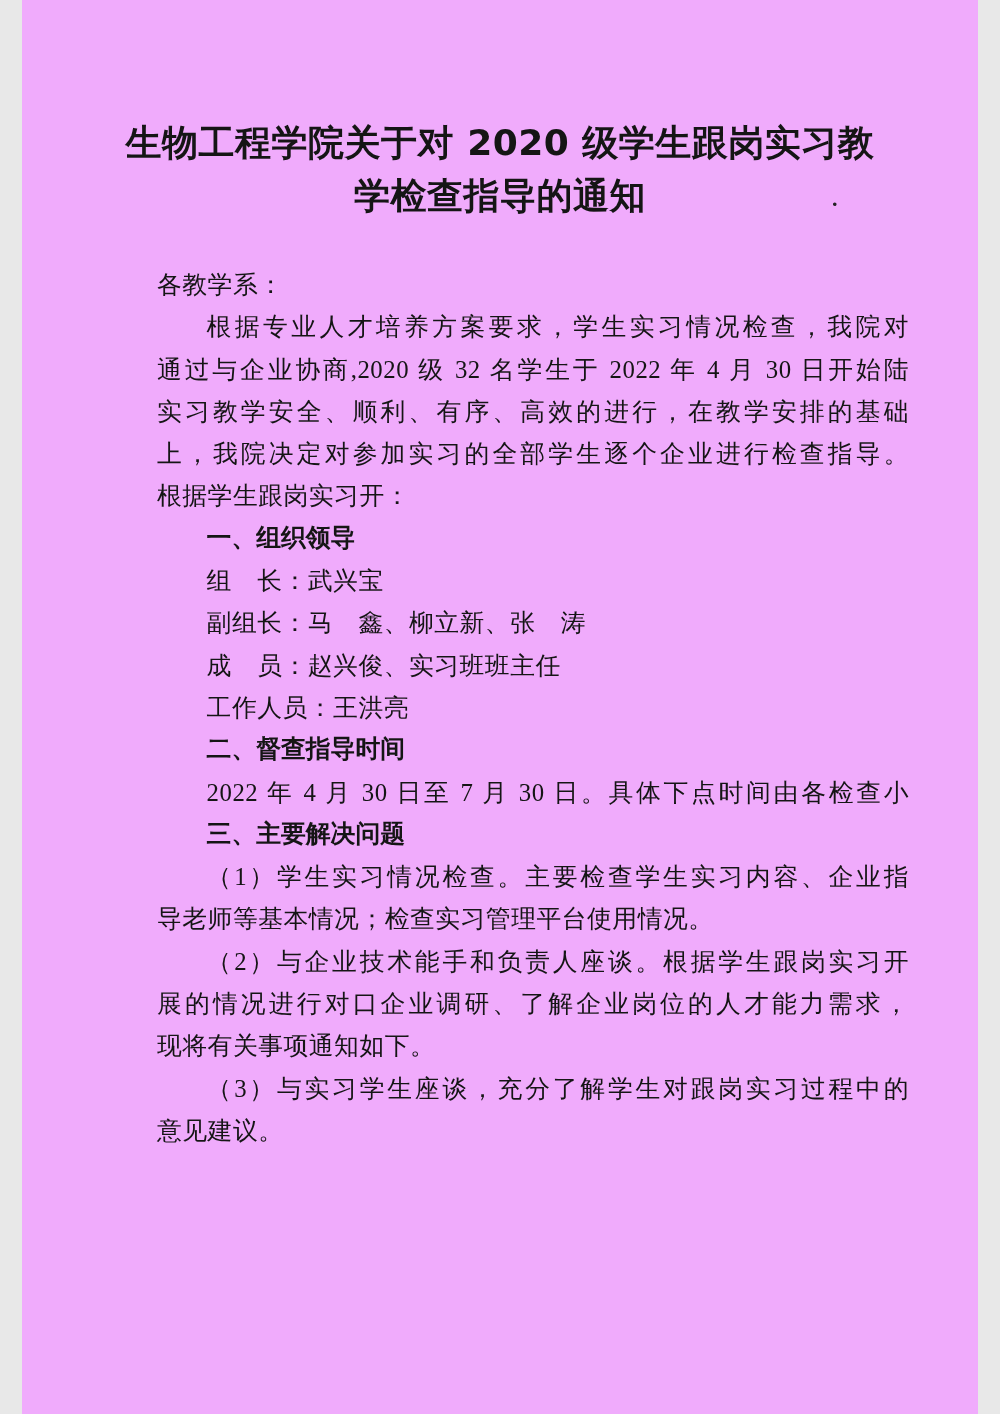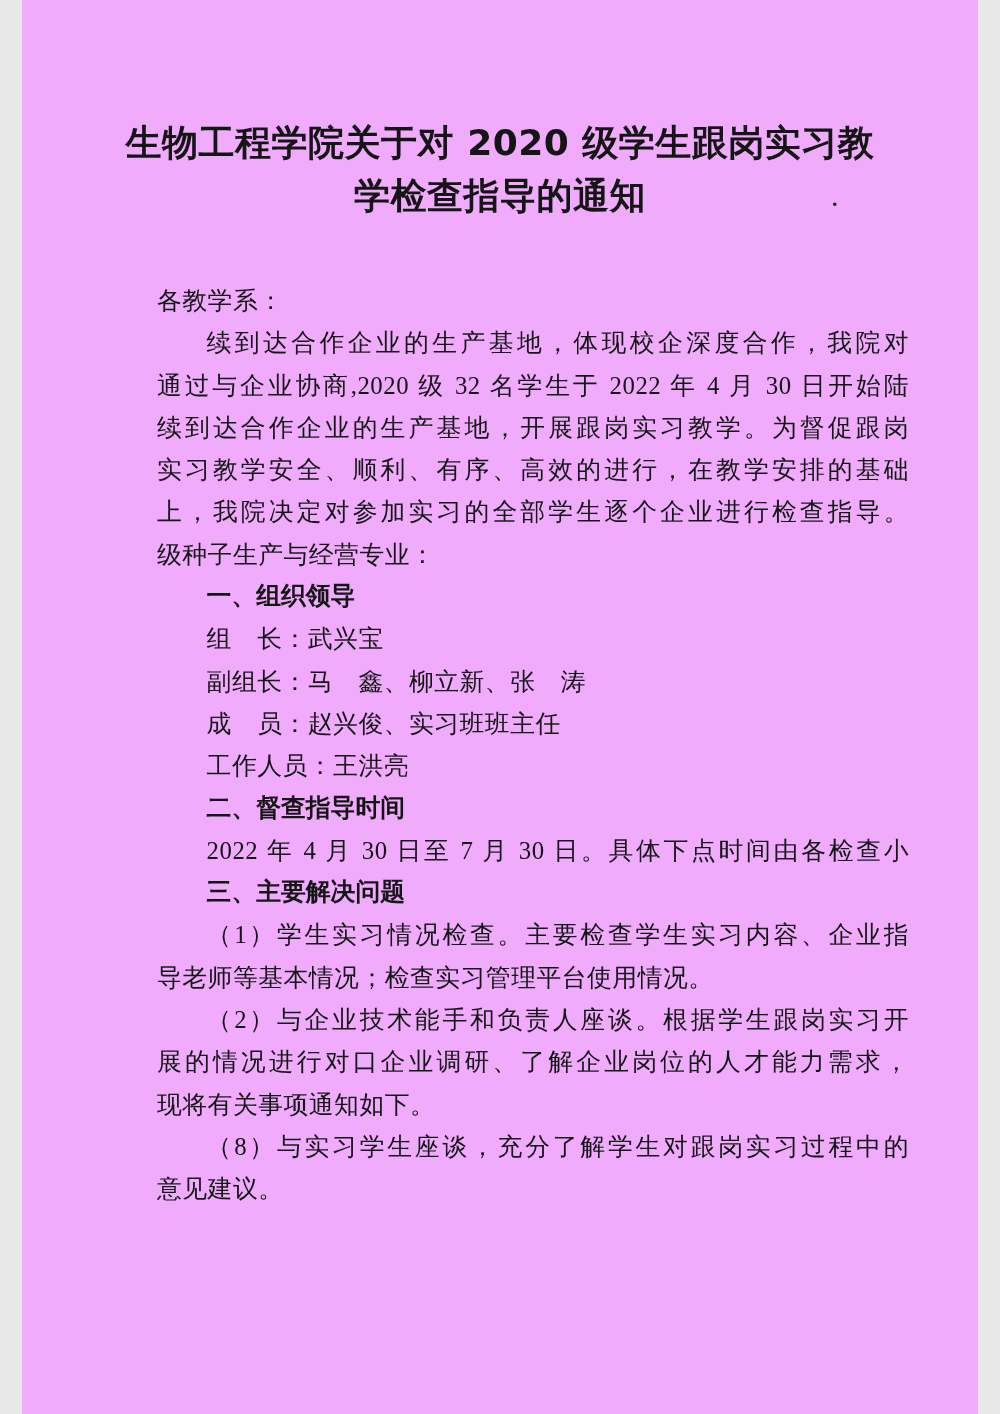--- a/index.html
+++ b/index.html
@@ -33,21 +33,21 @@
     position: absolute;
     left: 810px;
     top: 186px;
     font-size: 22px;
     font-weight: bold;
     color: #222;
   }
   .body-text {
     position: absolute;
     left: 135px;
-    top: 280px;
+    top: 264px;
     width: 752px;
     font-size: 24.8px;
     line-height: 42.3px;
   }
   .line {
     min-height: 42.3px;
     letter-spacing: 0.5px;
   }
   .line.indent {
     text-indent: 2em;
@@ -67,35 +67,34 @@
 <body>
 
 <div class="page">
   <div class="title">
     <div>生物工程学院关于对 2020 级学生跟岗实习教</div>
     <div>学检查指导的通知</div>
   </div>
   <span class="stray">.</span>
   <div class="body-text">
       <div class="line">各教学系：</div>
-      <div class="line indent justify">续到达合作企业的生产基地，体现校企深度合作，我院对</div>
+      <div class="line indent justify">根据专业人才培养方案要求，学生实习情况检查，我院对</div>
       <div class="line justify">通过与企业协商,2020 级 32 名学生于 2022 年 4 月 30 日开始陆</div>
-      <div class="line justify">续到达合作企业的生产基地，开展跟岗实习教学。为督促跟岗</div>
       <div class="line justify">实习教学安全、顺利、有序、高效的进行，在教学安排的基础</div>
       <div class="line justify">上，我院决定对参加实习的全部学生逐个企业进行检查指导。</div>
-      <div class="line">级种子生产与经营专业：</div>
+      <div class="line">根据学生跟岗实习开：</div>
       <div class="line indent bold">一、组织领导</div>
       <div class="line indent">组　长：武兴宝</div>
       <div class="line indent">副组长：马　鑫、柳立新、张　涛</div>
       <div class="line indent">成　员：赵兴俊、实习班班主任</div>
       <div class="line indent">工作人员：王洪亮</div>
       <div class="line indent bold">二、督查指导时间</div>
       <div class="line indent justify">2022 年 4 月 30 日至 7 月 30 日。具体下点时间由各检查小</div>
       <div class="line indent bold">三、主要解决问题</div>
       <div class="line indent justify">（1）学生实习情况检查。主要检查学生实习内容、企业指</div>
       <div class="line">导老师等基本情况；检查实习管理平台使用情况。</div>
       <div class="line indent justify">（2）与企业技术能手和负责人座谈。根据学生跟岗实习开</div>
       <div class="line justify">展的情况进行对口企业调研、了解企业岗位的人才能力需求，</div>
       <div class="line">现将有关事项通知如下。</div>
-      <div class="line indent justify">（8）与实习学生座谈，充分了解学生对跟岗实习过程中的</div>
+      <div class="line indent justify">（3）与实习学生座谈，充分了解学生对跟岗实习过程中的</div>
       <div class="line">意见建议。</div>
     </div>
 </div>
 
 </body></html>

